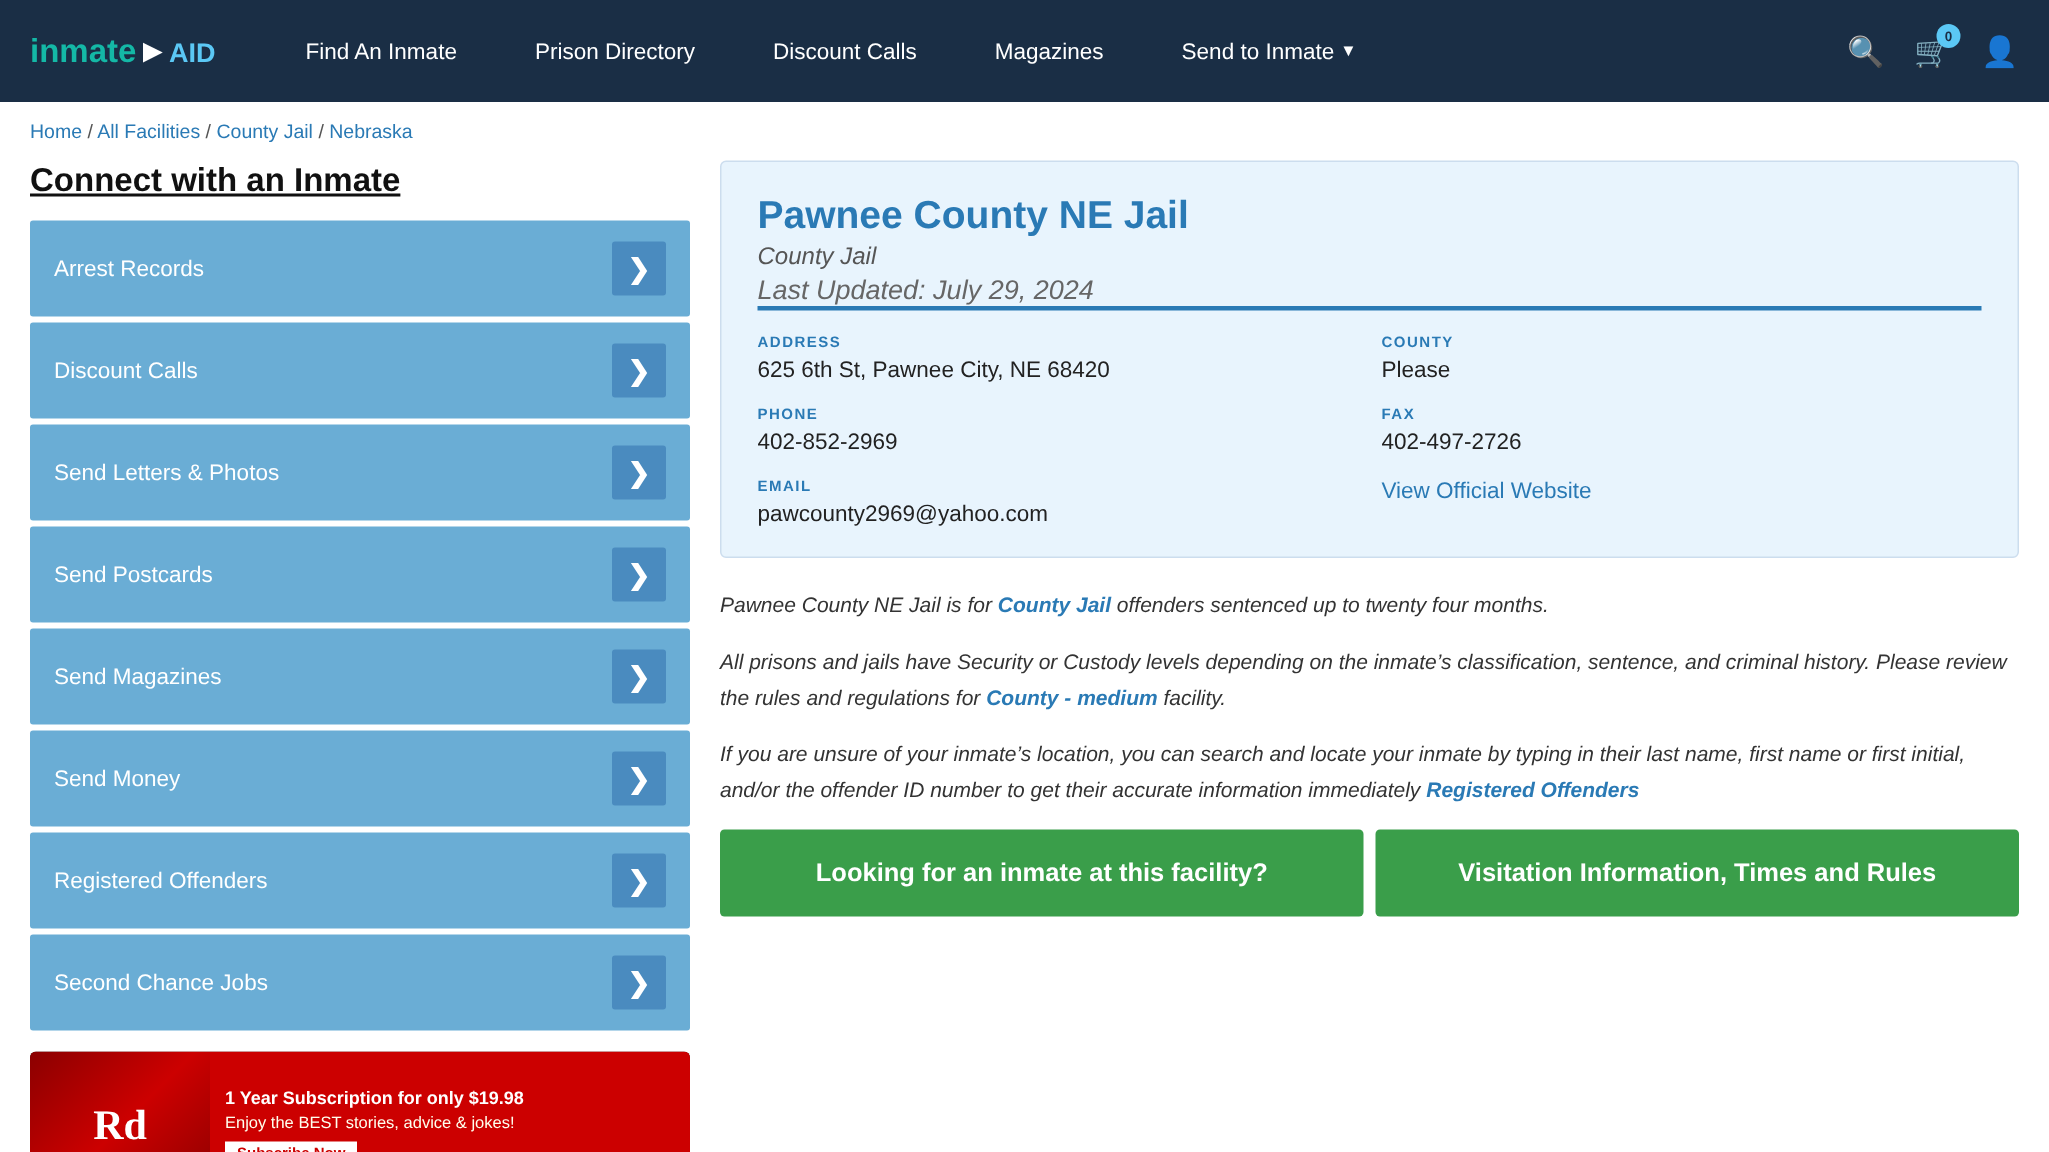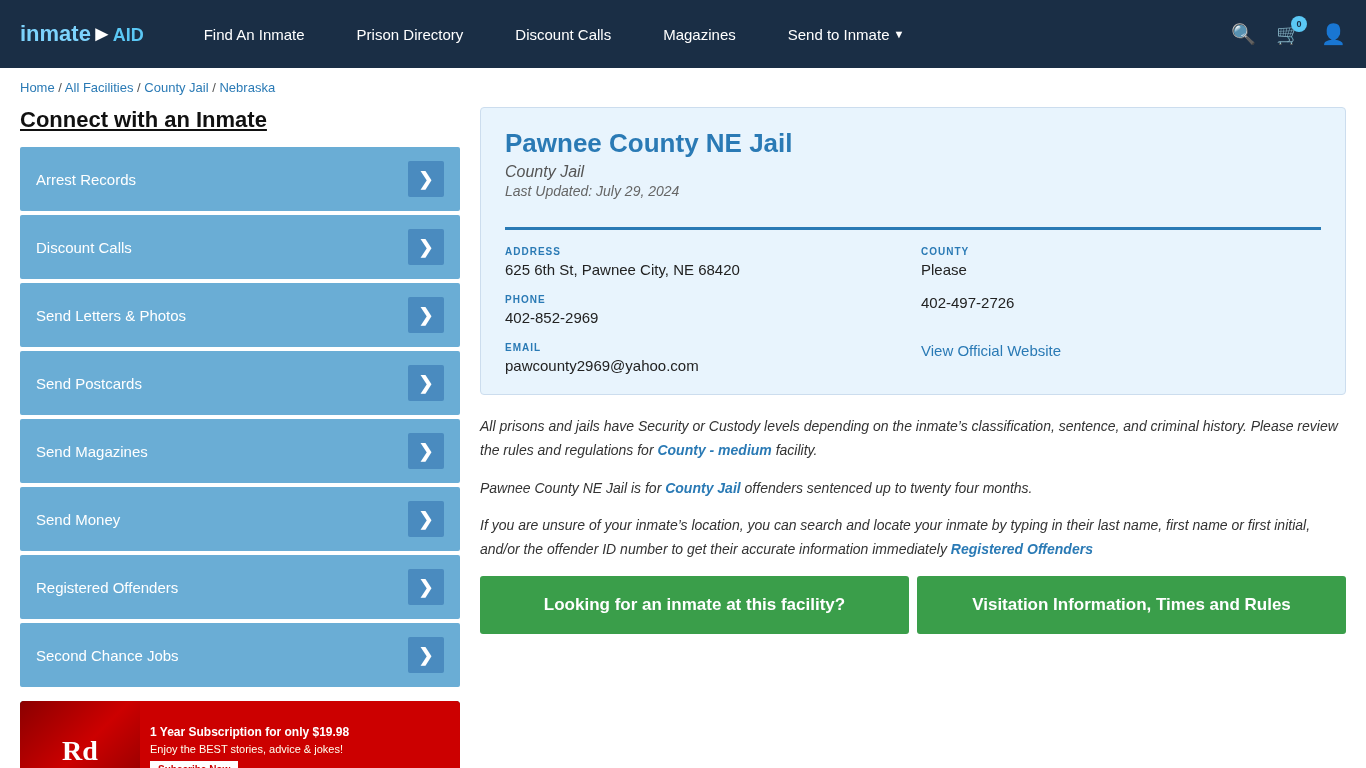--- a/index.html
+++ b/index.html
@@ -17,21 +17,21 @@
     .logo-area {
       display: flex;
       align-items: center;
       margin-right: 20px;
     }
     .logo-text {
       font-size: 22px;
       font-weight: bold;
       color: #fff;
     }
-    .logo-text span { color: #7dd3fc; }
+    .logo-text span { color: #14b8a6; }
     .nav-links {
       display: flex;
       gap: 52px;
       flex: 1;
     }
     .nav-link {
       color: #fff;
       text-decoration: none;
       font-size: 15px;
       cursor: pointer;
@@ -213,24 +213,24 @@
       color: #2a7ab5;
       margin-bottom: 4px;
     }
     .facility-type {
       font-size: 16px;
       color: #555;
       font-style: italic;
       margin-bottom: 2px;
     }
     .facility-updated {
-      font-size: 14px;
+      font-size: 18px;
       color: #666;
       font-style: italic;
-      margin-bottom: 28px;
+      margin-bottom: 0;
     }
     .facility-info-grid {
       display: grid;
       grid-template-columns: 1fr 1fr;
       gap: 16px;
       border-top: 3px solid #2a7ab5;
       padding-top: 16px;
     }
     .info-cell {}
     .info-label {
@@ -403,40 +403,41 @@
         </div>
         <div class="info-cell">
           <div class="info-label">COUNTY</div>
           <div class="info-value">Please</div>
         </div>
         <div class="info-cell">
           <div class="info-label">PHONE</div>
           <div class="info-value">402-852-2969</div>
         </div>
         <div class="info-cell">
+          <div class="info-label">FAX</div>
           <div class="info-value">402-497-2726</div>
         </div>
         <div class="info-cell">
           <div class="info-label">EMAIL</div>
           <div class="info-value">pawcounty2969@yahoo.com</div>
         </div>
         <div class="info-cell">
           <a href="#" class="info-link">View Official Website</a>
         </div>
       </div>
     </div>
 
     <div class="description">
+      <p>
+        <span>Pawnee County NE Jail is for </span><a href="#" class="bold-link">County Jail</a><span> offenders sentenced up to twenty four months.</span>
+      </p>
       <p>
         <span>All prisons and jails have Security or Custody levels depending on the inmate’s classification, sentence, and criminal history. Please review the rules and regulations for </span><a href="#" class="bold-italic-link">County - medium</a><span> facility.</span>
       </p>
       <p>
-        <span>Pawnee County NE Jail is for </span><a href="#" class="bold-link">County Jail</a><span> offenders sentenced up to twenty four months.</span>
-      </p>
-      <p>
         <span>If you are unsure of your inmate’s location, you can search and locate your inmate by typing in their last name, first name or first initial, and/or the offender ID number to get their accurate information immediately </span><a href="#" class="registered-link">Registered Offenders</a>
       </p>
     </div>
 
     <div class="bottom-buttons">
       <button class="btn-green">Looking for an inmate at this facility?</button>
       <button class="btn-green">Visitation Information, Times and Rules</button>
     </div>
 
   </main>

